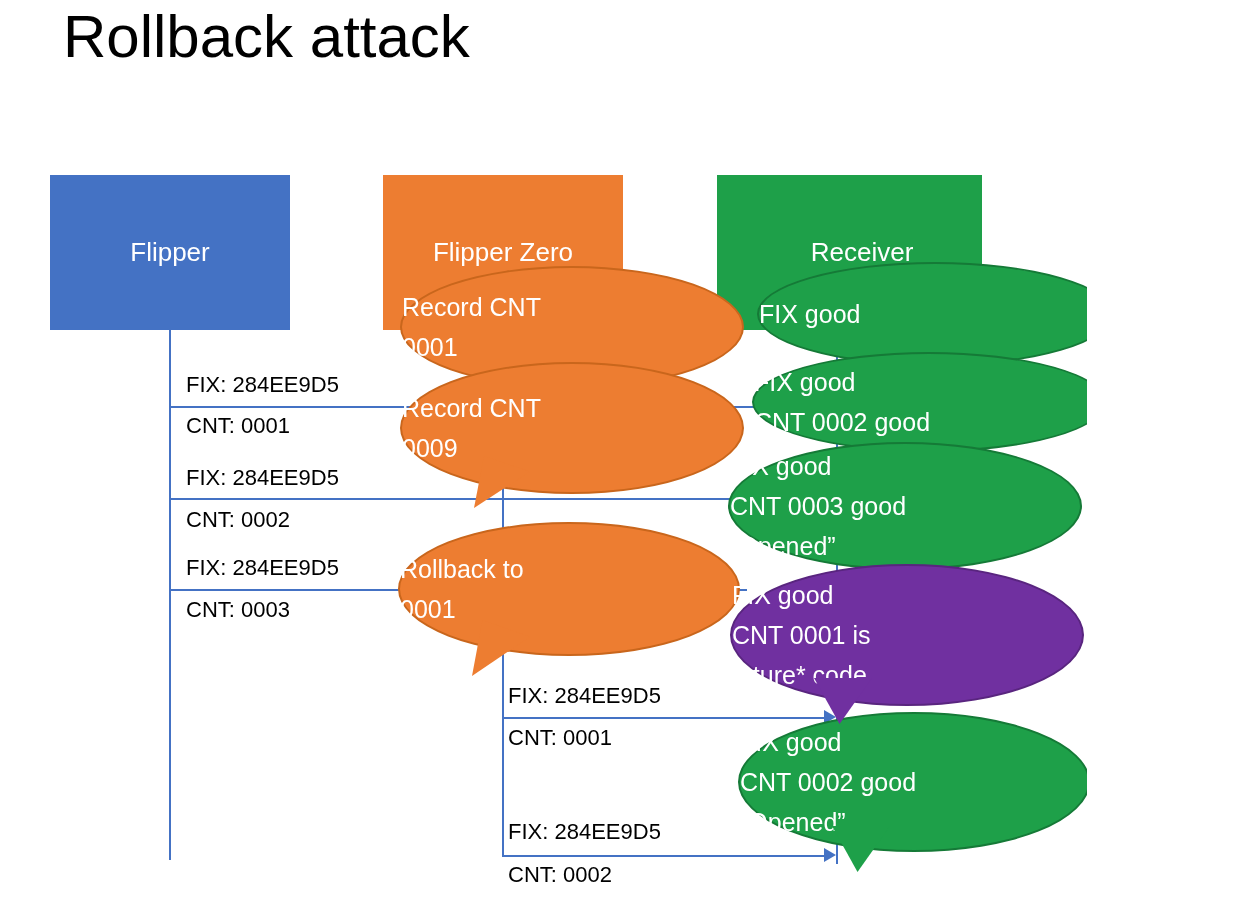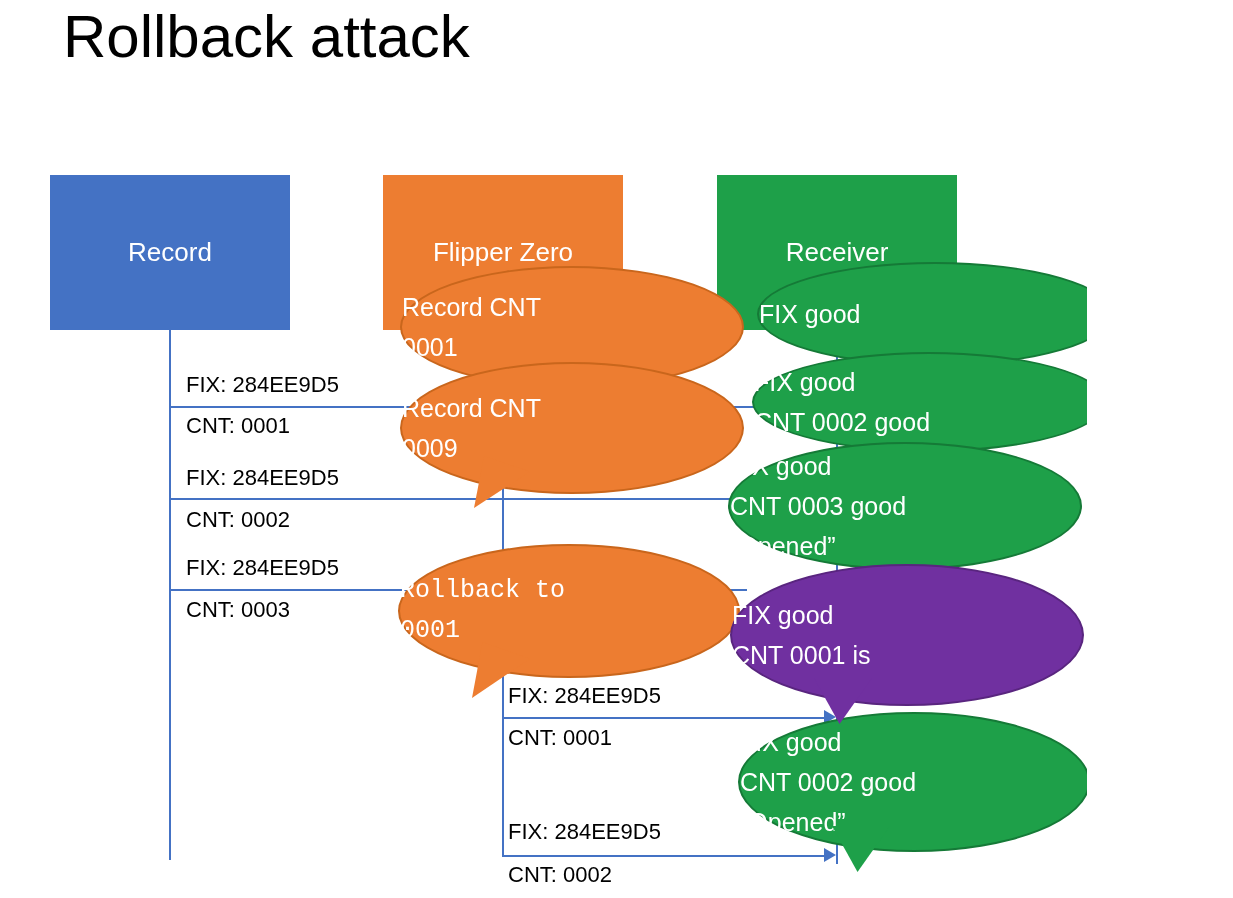--- a/index.html
+++ b/index.html
@@ -10,21 +10,21 @@
   }
   .title { position: absolute; left: 63px; top: 2px; font-size: 60px; color: #000; font-weight: 400; }
 
   .actor-box {
     position: absolute; top: 175px; width: 240px; height: 155px;
     display: flex; align-items: center; justify-content: center;
   }
   .actor-label { color: #fff; font-size: 26px; }
   .box-remote   { left: 50px;  background: #4472C4; }
   .box-flipper  { left: 383px; background: #ED7D31; }
-  .box-receiver { left: 717px; background: #1EA049; }
+  .box-receiver { left: 717px; background: #1EA049; padding-left: 25px; }
 
   .lifeline { position: absolute; width: 2px; background: #4472C4; z-index: 1; }
   .msg-line { position: absolute; height: 2px; background: #4472C4; z-index: 1; }
   .msg-label { position: absolute; font-size: 22px; color: #000; white-space: nowrap; z-index: 2; }
   .arrow-right {
     position: absolute; width: 0; height: 0; z-index: 2;
     border-left: 12px solid #4472C4;
     border-top: 7px solid transparent; border-bottom: 7px solid transparent;
   }
 
@@ -46,21 +46,21 @@
   .tail.down      { clip-path: polygon(0 0, 100% 0, 44% 100%); }
 </style>
 </head>
 <body>
 
 <div class="slide">
 
   <div class="title">Rollback attack</div>
 
   <div class="actor-box box-remote">
-    <span class="actor-label">Record</span>
+    <span class="actor-label">Flipper</span>
   </div>
   <div class="actor-box box-flipper">
     <span class="actor-label">Flipper Zero</span>
   </div>
   <div class="actor-box box-receiver">
     <span class="actor-label">Receiver</span>
   </div>
 
   <div class="lifeline" style="left:169px; top:330px; height:530px;"></div>
   <div class="lifeline" style="left:502px; top:330px; height:527px;"></div>
@@ -107,29 +107,30 @@
     <span class="bline">FIX good</span>
     <span class="bline">CNT 0002 good</span>
   </div>
 
   <div class="bubble green" style="left:728px; top:442px; width:350px; height:124px; z-index:7;">
     <span class="bline">FIX good</span>
     <span class="bline">CNT 0003 good</span>
     <span class="bline">“Opened”</span>
   </div>
 
-  <div class="bubble orange" style="left:398px; top:544px; width:338px; height:130px; z-index:7;font-family:Liberation Mono, monospace;">
+  <div class="bubble orange" style="left:398px; top:522px; width:338px; height:130px; z-index:7;">
     <span class="bline">Rollback to</span>
     <span class="bline">0001</span>
     <div class="tail orange down-left" style="left:72px; top:96px; width:58px; height:56px;"></div>
   </div>
 
   <div class="bubble purple" style="left:730px; top:564px; width:350px; height:138px; z-index:9;">
     <span class="bline">FIX good</span>
     <span class="bline">CNT 0001 is</span>
+    <span class="bline">future* code</span>
     <div class="tail purple down" style="left:82px; top:112px; width:58px; height:46px;"></div>
   </div>
 
   <div class="bubble green" style="left:738px; top:712px; width:348px; height:136px; z-index:8;">
     <span class="bline">FIX good</span>
     <span class="bline">CNT 0002 good</span>
     <span class="bline">“Opened”</span>
     <div class="tail green down" style="left:92px; top:112px; width:58px; height:46px;"></div>
   </div>
 

